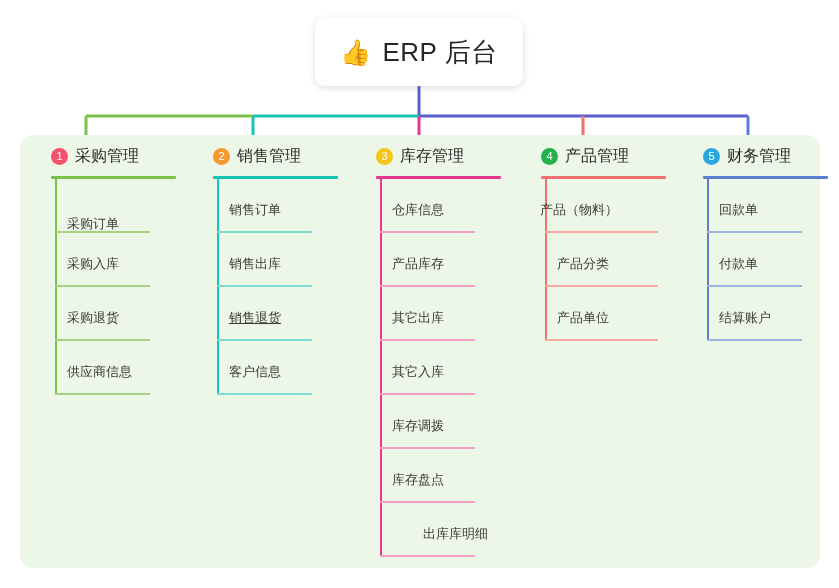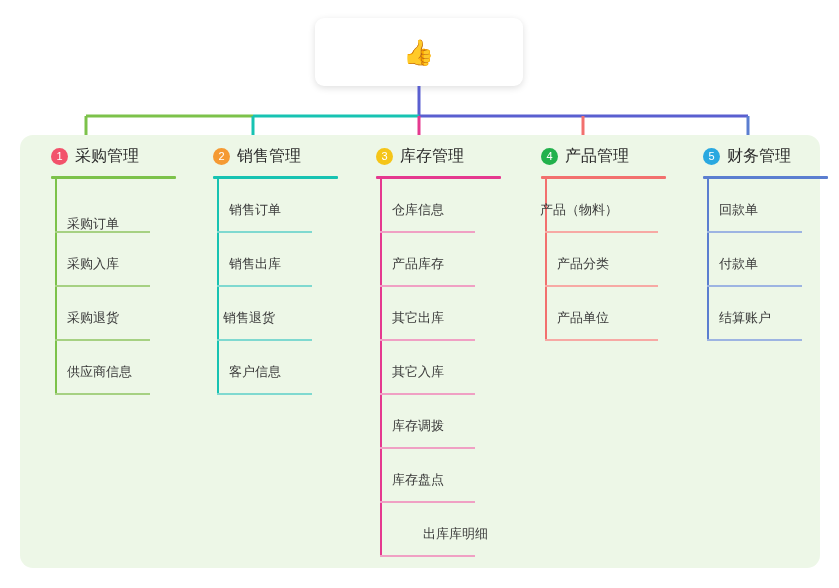--- a/index.html
+++ b/index.html
@@ -140,20 +140,21 @@
     white-space: nowrap;
   }
 </style>
 </head>
 <body>
 
 <div id="canvas">
 
   <div class="root-card">
     <span class="root-emoji">👍</span>
+    <span class="root-title">ERP 后台</span>
   </div>
 
   <svg id="connectors" viewBox="0 0 839 588" xmlns="http://www.w3.org/2000/svg">
     <g id="connector-group" stroke-width="3" fill="none" stroke-linecap="butt">
         <line x1="419" y1="86" x2="419" y2="116" stroke="#5a5fd0"></line>
         <line x1="86" y1="116" x2="253" y2="116" stroke="#7cc24a"></line>
         <line x1="253" y1="116" x2="419" y2="116" stroke="#17c3b2"></line>
         <line x1="419" y1="116" x2="748" y2="116" stroke="#5a5fd0"></line>
         <line x1="86" y1="116" x2="86" y2="152" stroke="#7cc24a"></line>
         <line x1="253" y1="116" x2="253" y2="152" stroke="#17c3b2"></line>
@@ -186,21 +187,21 @@
         <div class="col-head">
           <span class="badge" style="background: rgb(245, 154, 51);">2</span>
           <span class="head-label">销售管理</span>
         </div>
         <div class="head-rule" style="background: rgb(23, 195, 178);"></div>
         <div class="spine" style="background: rgb(23, 195, 178); height: 214px;"></div>
         <div class="leaf-label" style="left: 34px; top: 66px;">销售订单</div>
         <div class="leaf" style="top: 96px; width: 95px; background: rgb(127, 217, 208);"></div>
         <div class="leaf-label" style="left: 34px; top: 120px;">销售出库</div>
         <div class="leaf" style="top: 150px; width: 95px; background: rgb(127, 217, 208);"></div>
-        <div class="leaf-label" style="left: 28px; top: 174px;">销售退货</div>
+        <div class="leaf-label" style="left: 34px; top: 174px; text-decoration: underline;">销售退货</div>
         <div class="leaf" style="top: 204px; width: 95px; background: rgb(127, 217, 208);"></div>
         <div class="leaf-label" style="left: 34px; top: 228px;">客户信息</div>
         <div class="leaf" style="top: 258px; width: 95px; background: rgb(127, 217, 208);"></div>
       </div>
       <div class="column" style="left: 338px;">
         <div class="col-head">
           <span class="badge" style="background: rgb(245, 197, 24);">3</span>
           <span class="head-label">库存管理</span>
         </div>
         <div class="head-rule" style="background: rgb(229, 57, 143);"></div>

